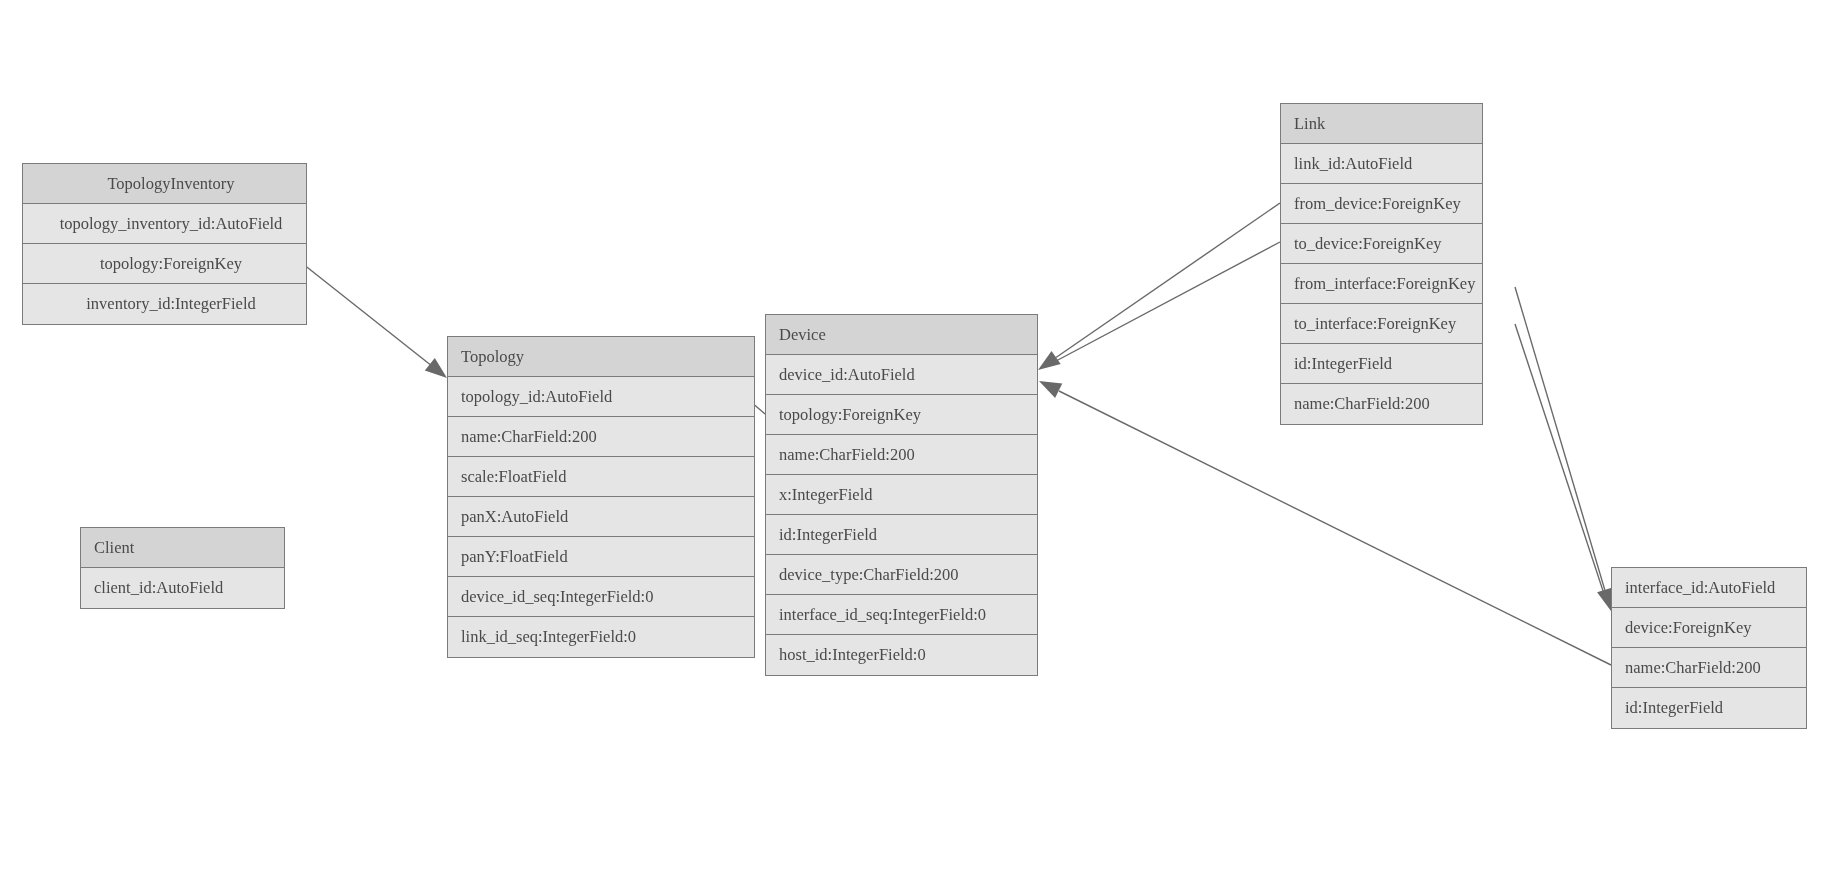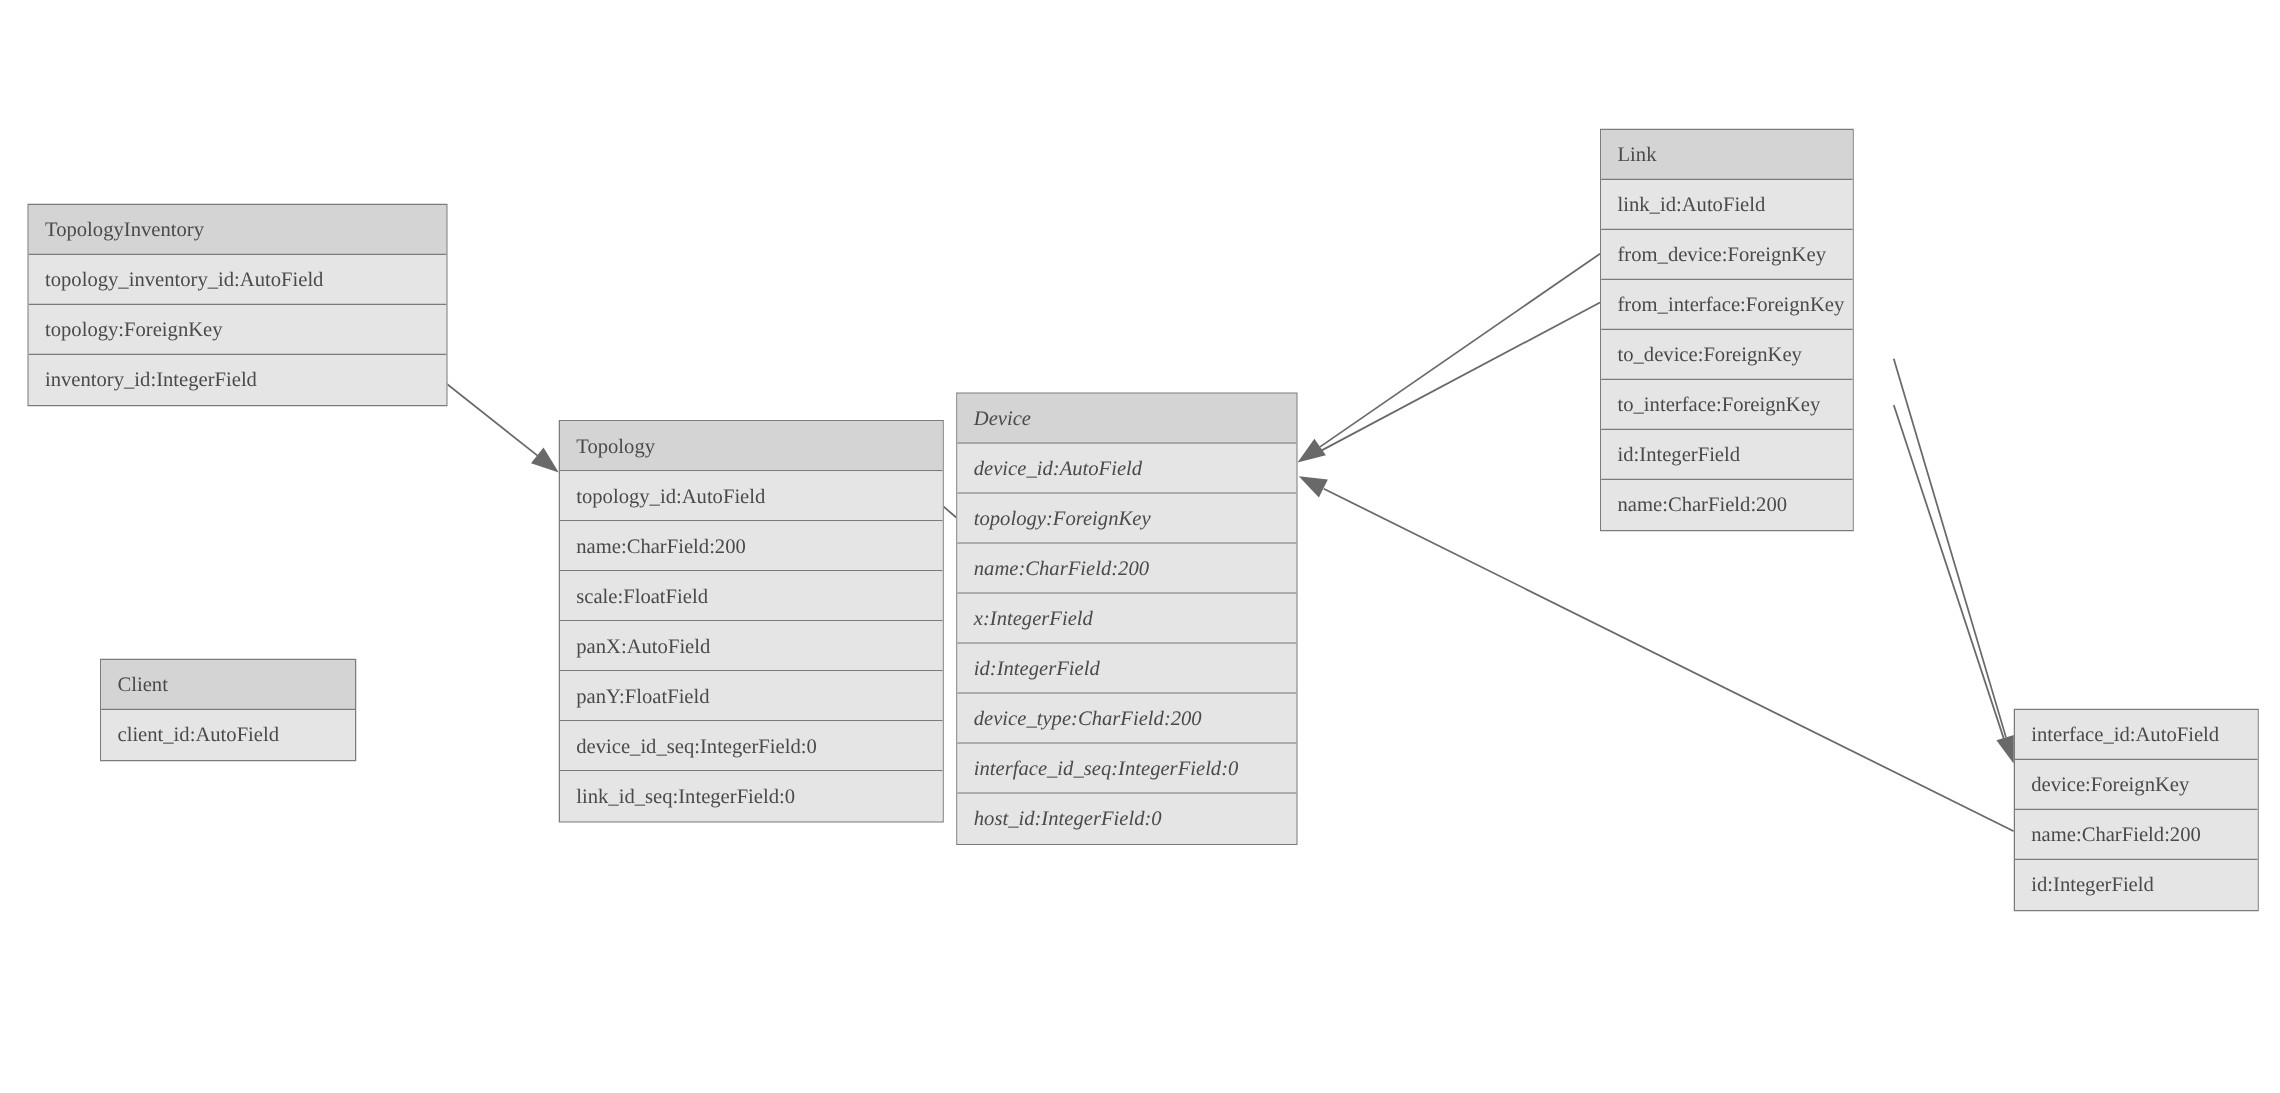--- a/index.html
+++ b/index.html
@@ -31,24 +31,24 @@
     border-bottom:1.4px solid #7b7b7b;
     padding-left:13px;
     font-size:16.5px;color:#4a4a4a;
     box-sizing:border-box;
     background:#e5e5e5;
     white-space:nowrap;
   }
   .entity .row:last-child{border-bottom:none;}
 
   
-  #t-topologyinventory{left:22px;top:163px;width:336px;}
+  #t-topologyinventory{left:22px;top:163px;width:285px;text-align:center;}
   #t-topology{left:447px;top:336px;width:308px;}
   #t-client{left:80px;top:527px;width:205px;}
-  #t-device{left:765px;top:314px;width:273px;font-style:italic;}
+  #t-device{left:765px;top:314px;width:273px;}
   #t-link{left:1280px;top:103px;width:203px;}
   #t-interface{left:1611px;top:567px;width:196px;}
 </style>
 </head>
 <body>
 
 <div class="canvas">
 
   <svg class="edges" viewBox="0 0 1824 874">
 
@@ -104,22 +104,22 @@
     <div class="row">id:IntegerField</div>
     <div class="row">device_type:CharField:200</div>
     <div class="row">interface_id_seq:IntegerField:0</div>
     <div class="row">host_id:IntegerField:0</div>
   </div>
 
   <div class="entity" id="t-link">
     <div class="hdr">Link</div>
     <div class="row">link_id:AutoField</div>
     <div class="row">from_device:ForeignKey</div>
+    <div class="row">to_device:ForeignKey</div>
     <div class="row">from_interface:ForeignKey</div>
-    <div class="row">to_device:ForeignKey</div>
     <div class="row">to_interface:ForeignKey</div>
     <div class="row">id:IntegerField</div>
     <div class="row">name:CharField:200</div>
   </div>
 
   <div class="entity" id="t-interface">
     <div class="row">interface_id:AutoField</div>
     <div class="row">device:ForeignKey</div>
     <div class="row">name:CharField:200</div>
     <div class="row">id:IntegerField</div>

